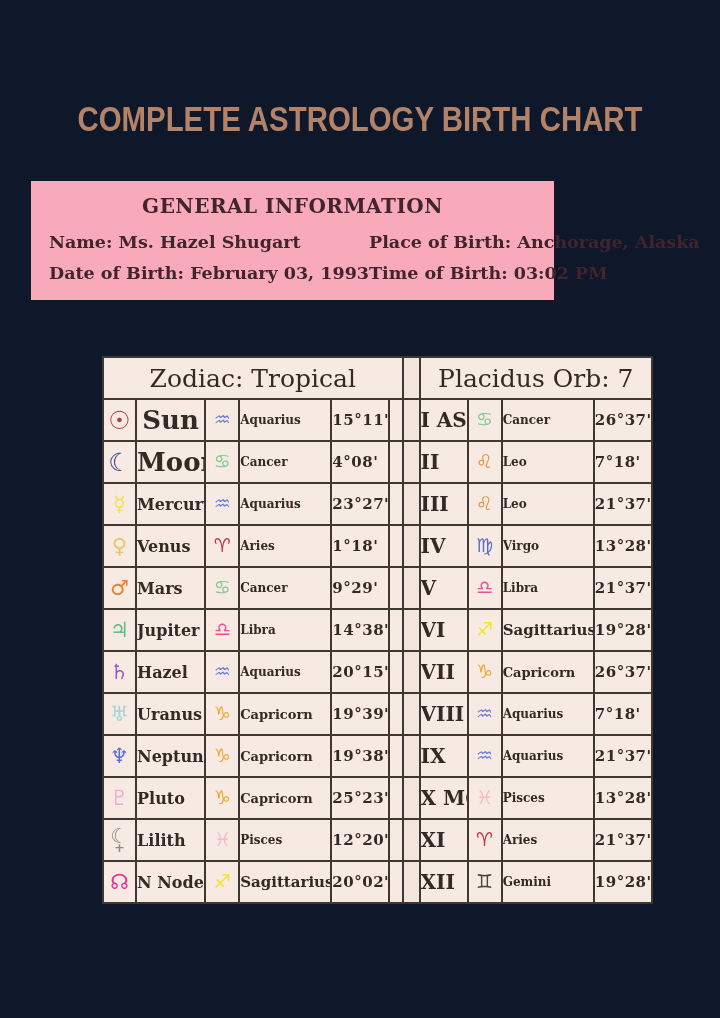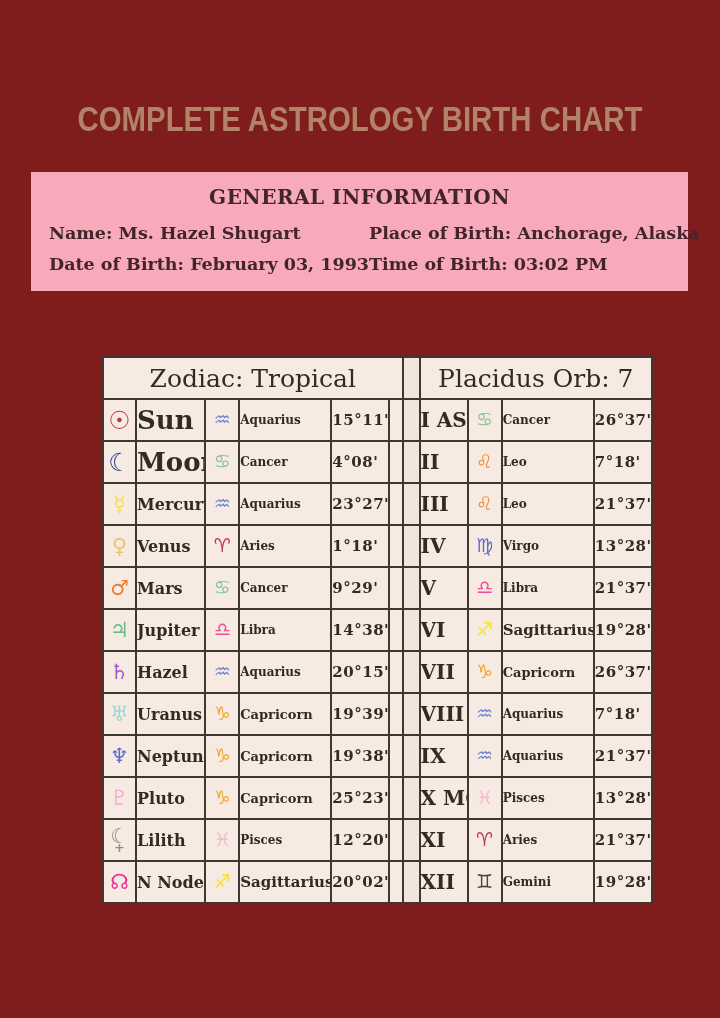--- a/index.html
+++ b/index.html
@@ -1,36 +1,36 @@
 <!DOCTYPE html>
 <html><head>
 <meta charset="utf-8">
 <style>
   html,body{margin:0;padding:0;}
   .page{
     position:relative;
     width:720px;height:1018px;
-    background:#7f1d1d;
+    background:#0f172a;
     font-family:"DejaVu Serif", serif;
     overflow:hidden;
   }
   
   .title{
     position:absolute;top:99px;left:0;right:0;margin:0;
     text-align:center;
     font-family:"Liberation Sans", sans-serif;
     font-weight:bold;font-size:35px;line-height:40px;
     color:#b28368;
     transform:scaleX(0.84);
     letter-spacing:0px;
     white-space:nowrap;
   }
   
   .info-box{
-    position:absolute;left:31px;top:172px;width:657px;height:119px;
+    position:absolute;left:31px;top:181px;width:523px;height:119px;
     background:#f8aabb;color:#41242c;
   }
   .info-heading{
     margin-top:13px;text-align:center;
     font-size:20px;font-weight:bold;letter-spacing:0.5px;
   }
   .info-grid{
     display:grid;grid-template-columns:320px auto;
     padding:14px 24px 0 18px;row-gap:11px;
     font-size:17.5px;font-weight:bold;
@@ -50,21 +50,21 @@
   .thdr{font-size:25px;text-align:center;height:42px;}
   .icon-cell{text-align:center;}
   .glyph{
     font-family:"DejaVu Sans", sans-serif;
     font-weight:bold;display:inline-block;line-height:1;
   }
   .p-glyph{font-size:21px;}
   .p-glyph.big{font-size:25px;}
   .s-glyph{font-size:19px;}
   .pname{font-size:16px;font-weight:bold;padding-left:4px;white-space:nowrap;}
-  .pname.lg{font-size:26px;}
+  .pname.lg{font-size:26px;text-align:center;}
   .sname{font-size:12px;font-weight:bold;padding-left:4px;white-space:nowrap;}
   .sname.sm{font-size:13px;}
   .sname.xs{font-size:15px;}
   .deg{font-size:15px;font-weight:bold;text-align:left;letter-spacing:0.5px;}
   .house{font-size:20px;font-weight:bold;padding-left:5px;white-space:nowrap;}
   
   [data-name="lilith-icon"]{
     display:inline-flex;flex-direction:column;align-items:center;
     line-height:13px;
   }

